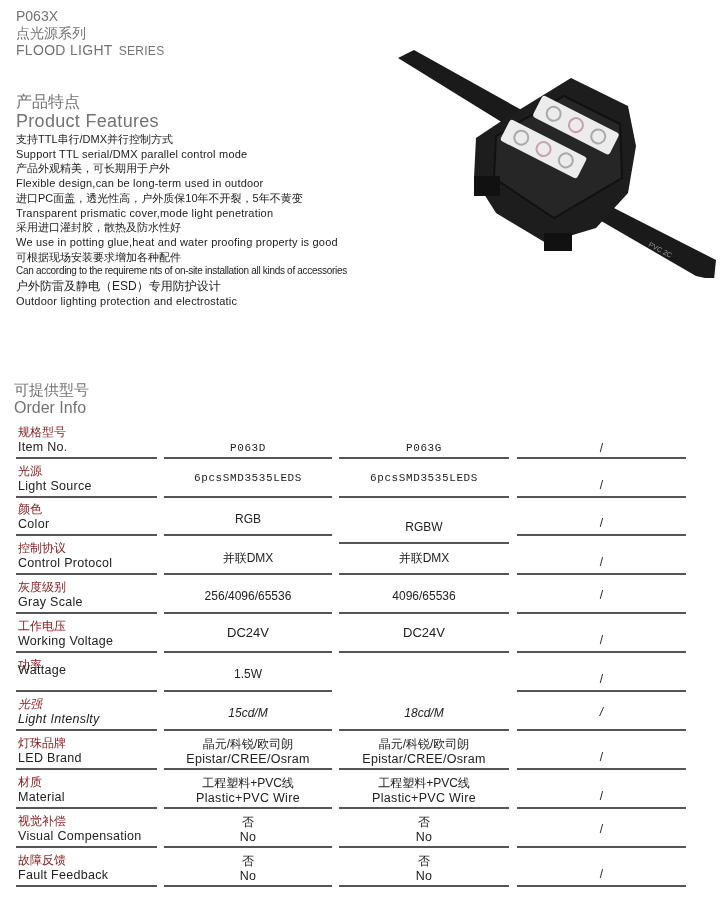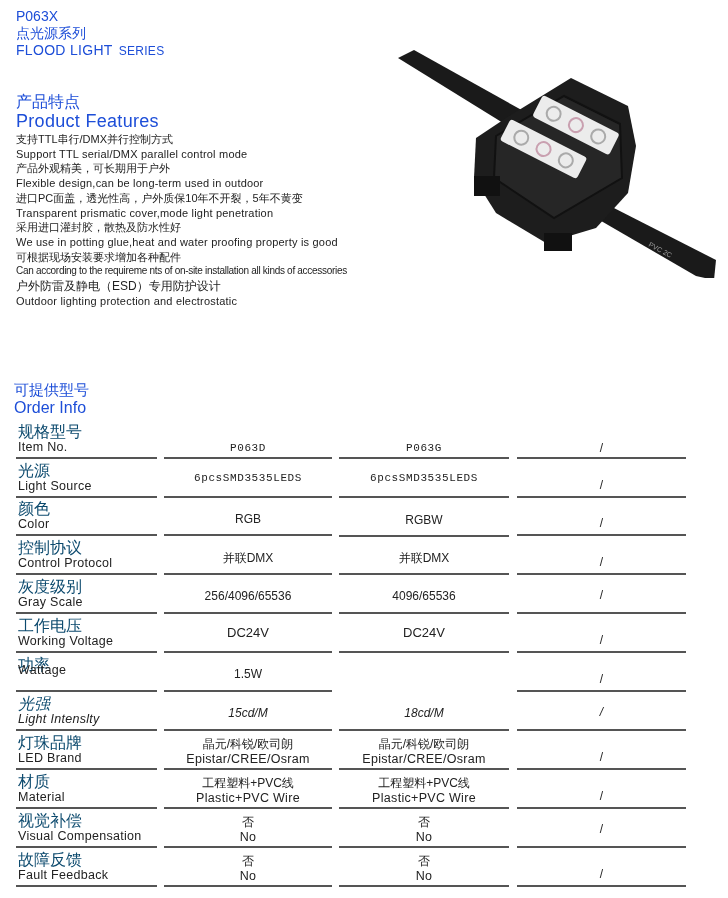--- a/index.html
+++ b/index.html
@@ -1,17 +1,17 @@
 <!DOCTYPE html>
 <html><head>
 <meta charset="utf-8">
 <style>
   html, body { margin:0; padding:0; background:#ffffff; }
   body { width:728px; height:898px; position:relative; overflow:hidden; font-family:"Liberation Sans","DejaVu Sans",sans-serif; color:#222; }
-  .red { color:#1d4ed8; }
+  .red { color:#737373; }
   .abs { position:absolute; }
   .hdr-model { left:16px; top:8px; font-size:14px; line-height:16px; }
   .hdr-cn { left:16px; top:25px; font-size:14px; line-height:16px; }
   .hdr-en { left:16px; top:42px; font-size:14px; line-height:16px; letter-spacing:0.3px; }
   .hdr-en small { font-size:12px; margin-left:6px; }
   .feat-cn-title { left:16px; top:93px; font-size:16px; line-height:18px; }
   .feat-en-title { left:16px; top:111px; font-size:18px; line-height:20px; letter-spacing:0.3px; }
   .feat-list { left:16px; top:132px; width:400px; font-size:11px; line-height:14.7px; color:#222; }
   .feat-list div { white-space:nowrap; }
   .feat-list .en { letter-spacing:0.2px; }
@@ -20,21 +20,21 @@
   .order-en { left:14px; top:399px; font-size:16px; line-height:18px; }
 
   .product-img { left:396px; top:28px; width:320px; height:250px; }
 
   .row { position:absolute; left:0; width:728px; }
   .cell { position:absolute; border-bottom:2px solid #555; box-sizing:border-box; }
   .c1 { left:16px; width:141px; }
   .c2 { left:164px; width:168px; text-align:center; }
   .c3 { left:339px; width:170px; text-align:center; }
   .c4 { left:517px; width:169px; text-align:center; border-bottom-color:#555; }
-  .lbl-cn { font-size:16px; line-height:14px; color:#0c4a6e; }
+  .lbl-cn { font-size:12px; line-height:14px; color:#7f1d1d; }
   .lbl-en { font-size:12.5px; line-height:15px; color:#222; letter-spacing:0.3px; }
   .val { font-size:12px; color:#222; }
   .mono { font-family:"Liberation Mono","DejaVu Sans Mono",monospace; font-size:11px; letter-spacing:0.6px; }
   .slash { position:absolute; left:0; right:0; font-size:12px; color:#222; }
 </style>
 </head>
 <body>
 
 <div class="abs red hdr-model">P063X</div>
 <div class="abs red hdr-cn">点光源系列</div>
@@ -118,21 +118,21 @@
     </div>
     </div>
     <div class="row" style="top: 503px; height: 33px;">
       <div class="cell c1" style="top:0;height:33px">
       <div class="lbl-cn" style="position:absolute;left:2px;bottom:18px">颜色</div>
       <div class="lbl-en" style="position:absolute;left:2px;bottom:2px;white-space:nowrap">Color</div>
     </div>
       <div class="cell c2" style="top:0;height:33px">
           <div class="val" style="position:absolute;left:0;right:0;top:9px;">RGB</div>
         </div>
-      <div class="cell c3" style="top:1px;height:33px">
+      <div class="cell c3" style="top:8px;height:33px">
           <div class="val" style="position:absolute;left:0;right:0;top:9px;">RGBW</div>
         </div>
       <div class="cell c4" style="top:0;height:33px">
       <span class="slash" style="bottom:4px">/</span>
     </div>
     </div>
     <div class="row" style="top: 541px; height: 34px;">
       <div class="cell c1" style="top:0;height:34px">
       <div class="lbl-cn" style="position:absolute;left:2px;bottom:18px">控制协议</div>
       <div class="lbl-en" style="position:absolute;left:2px;bottom:2px;white-space:nowrap">Control Protocol</div>

